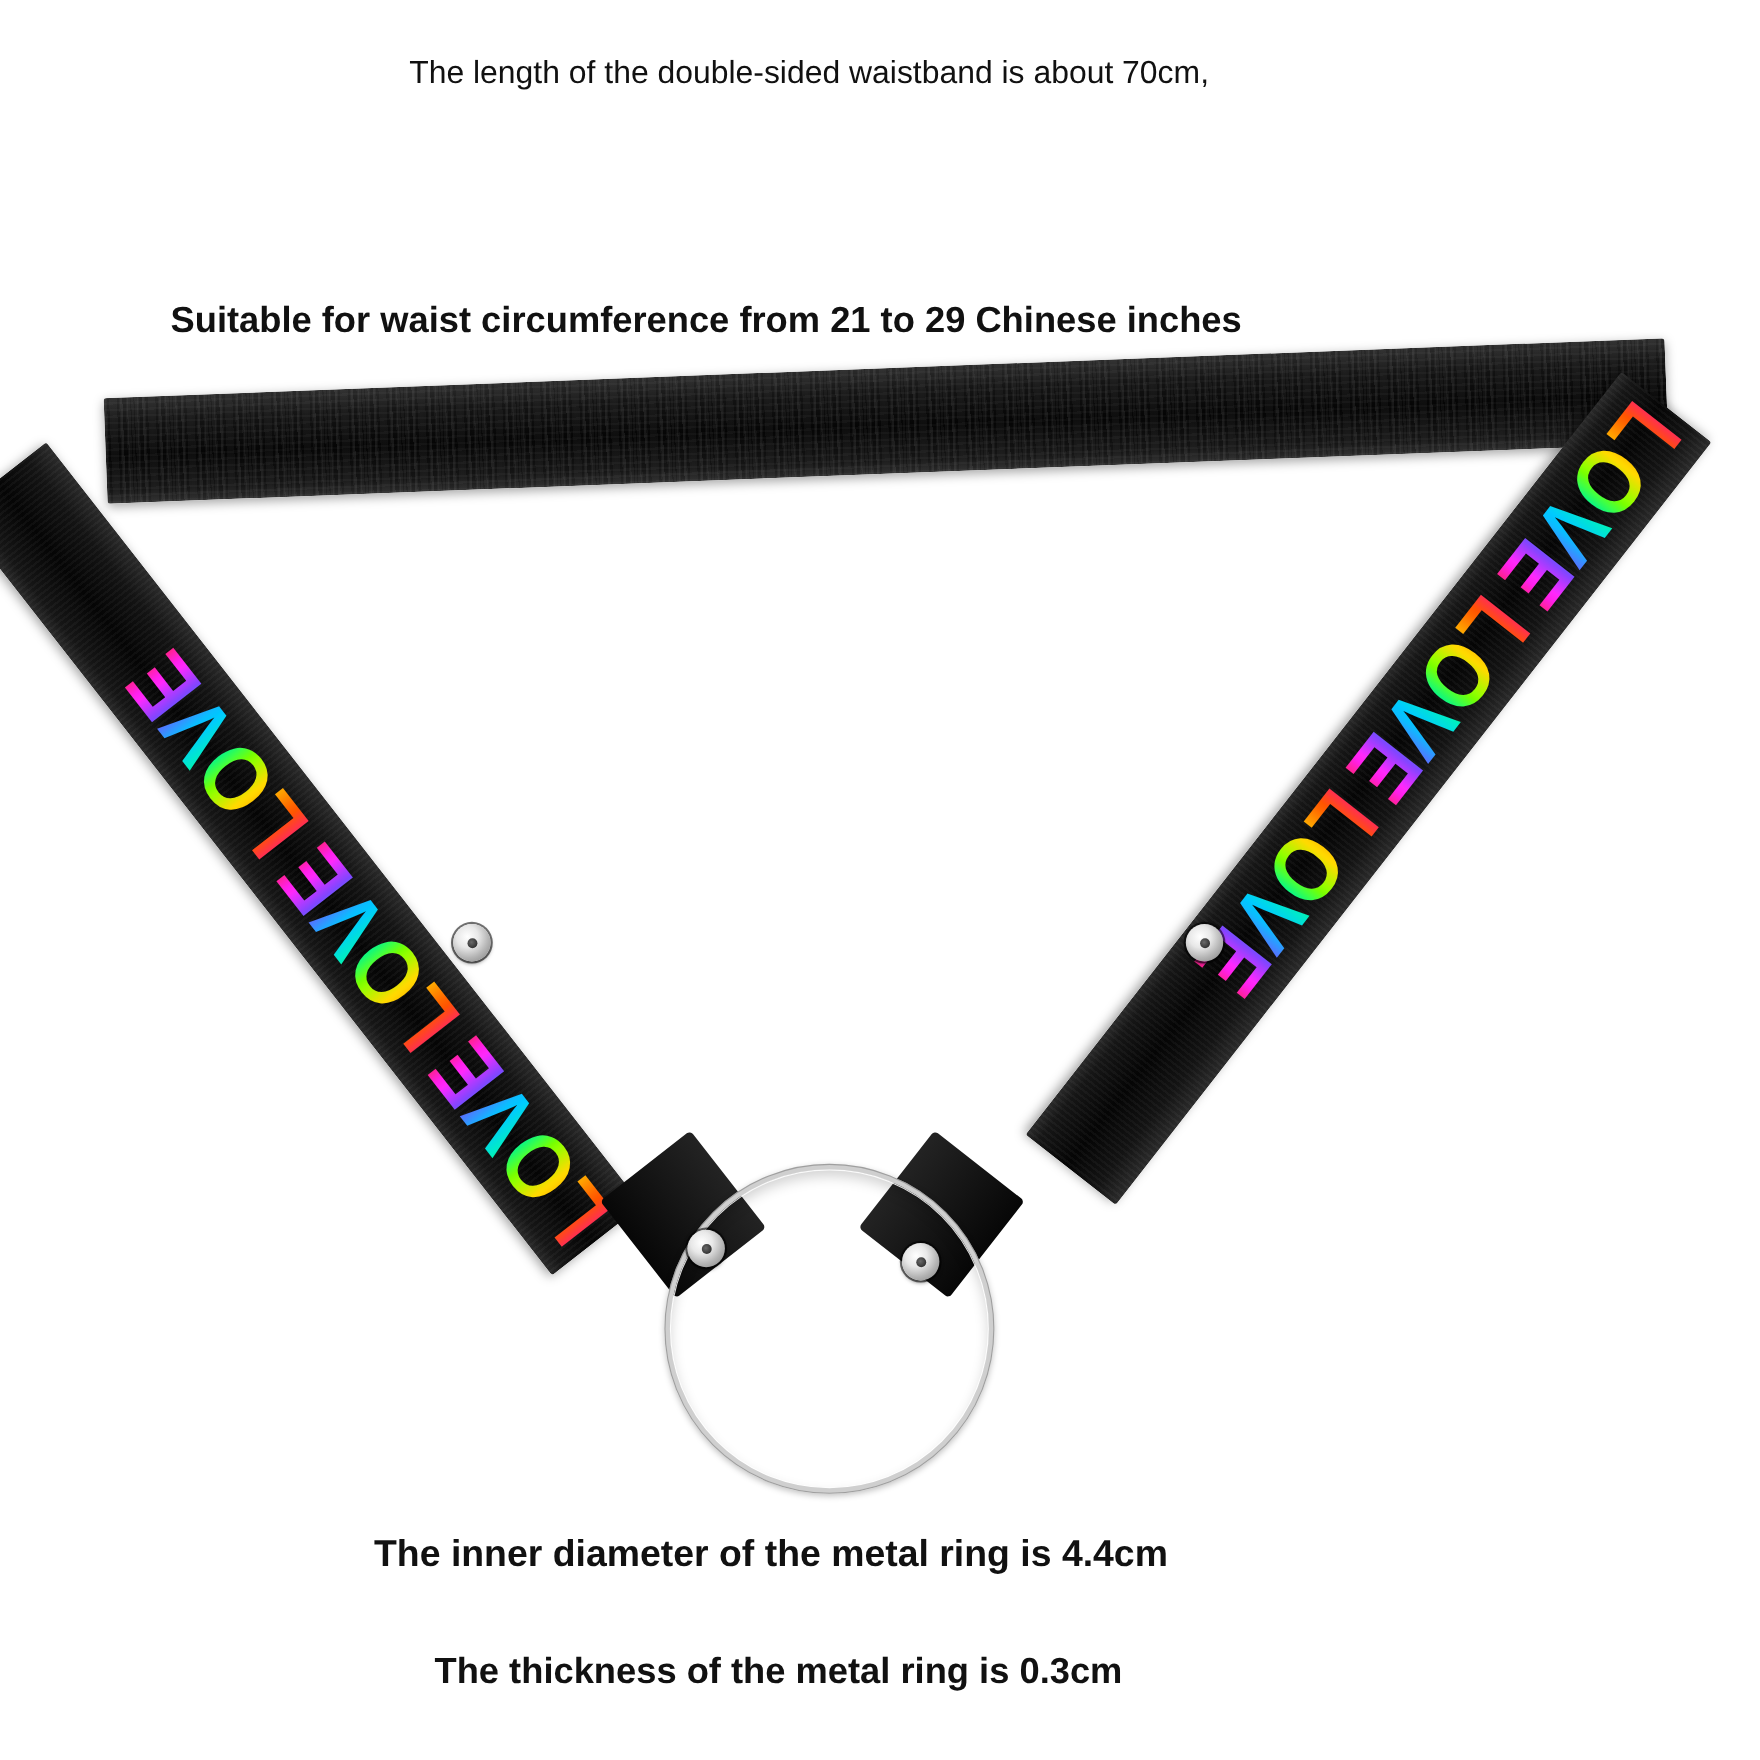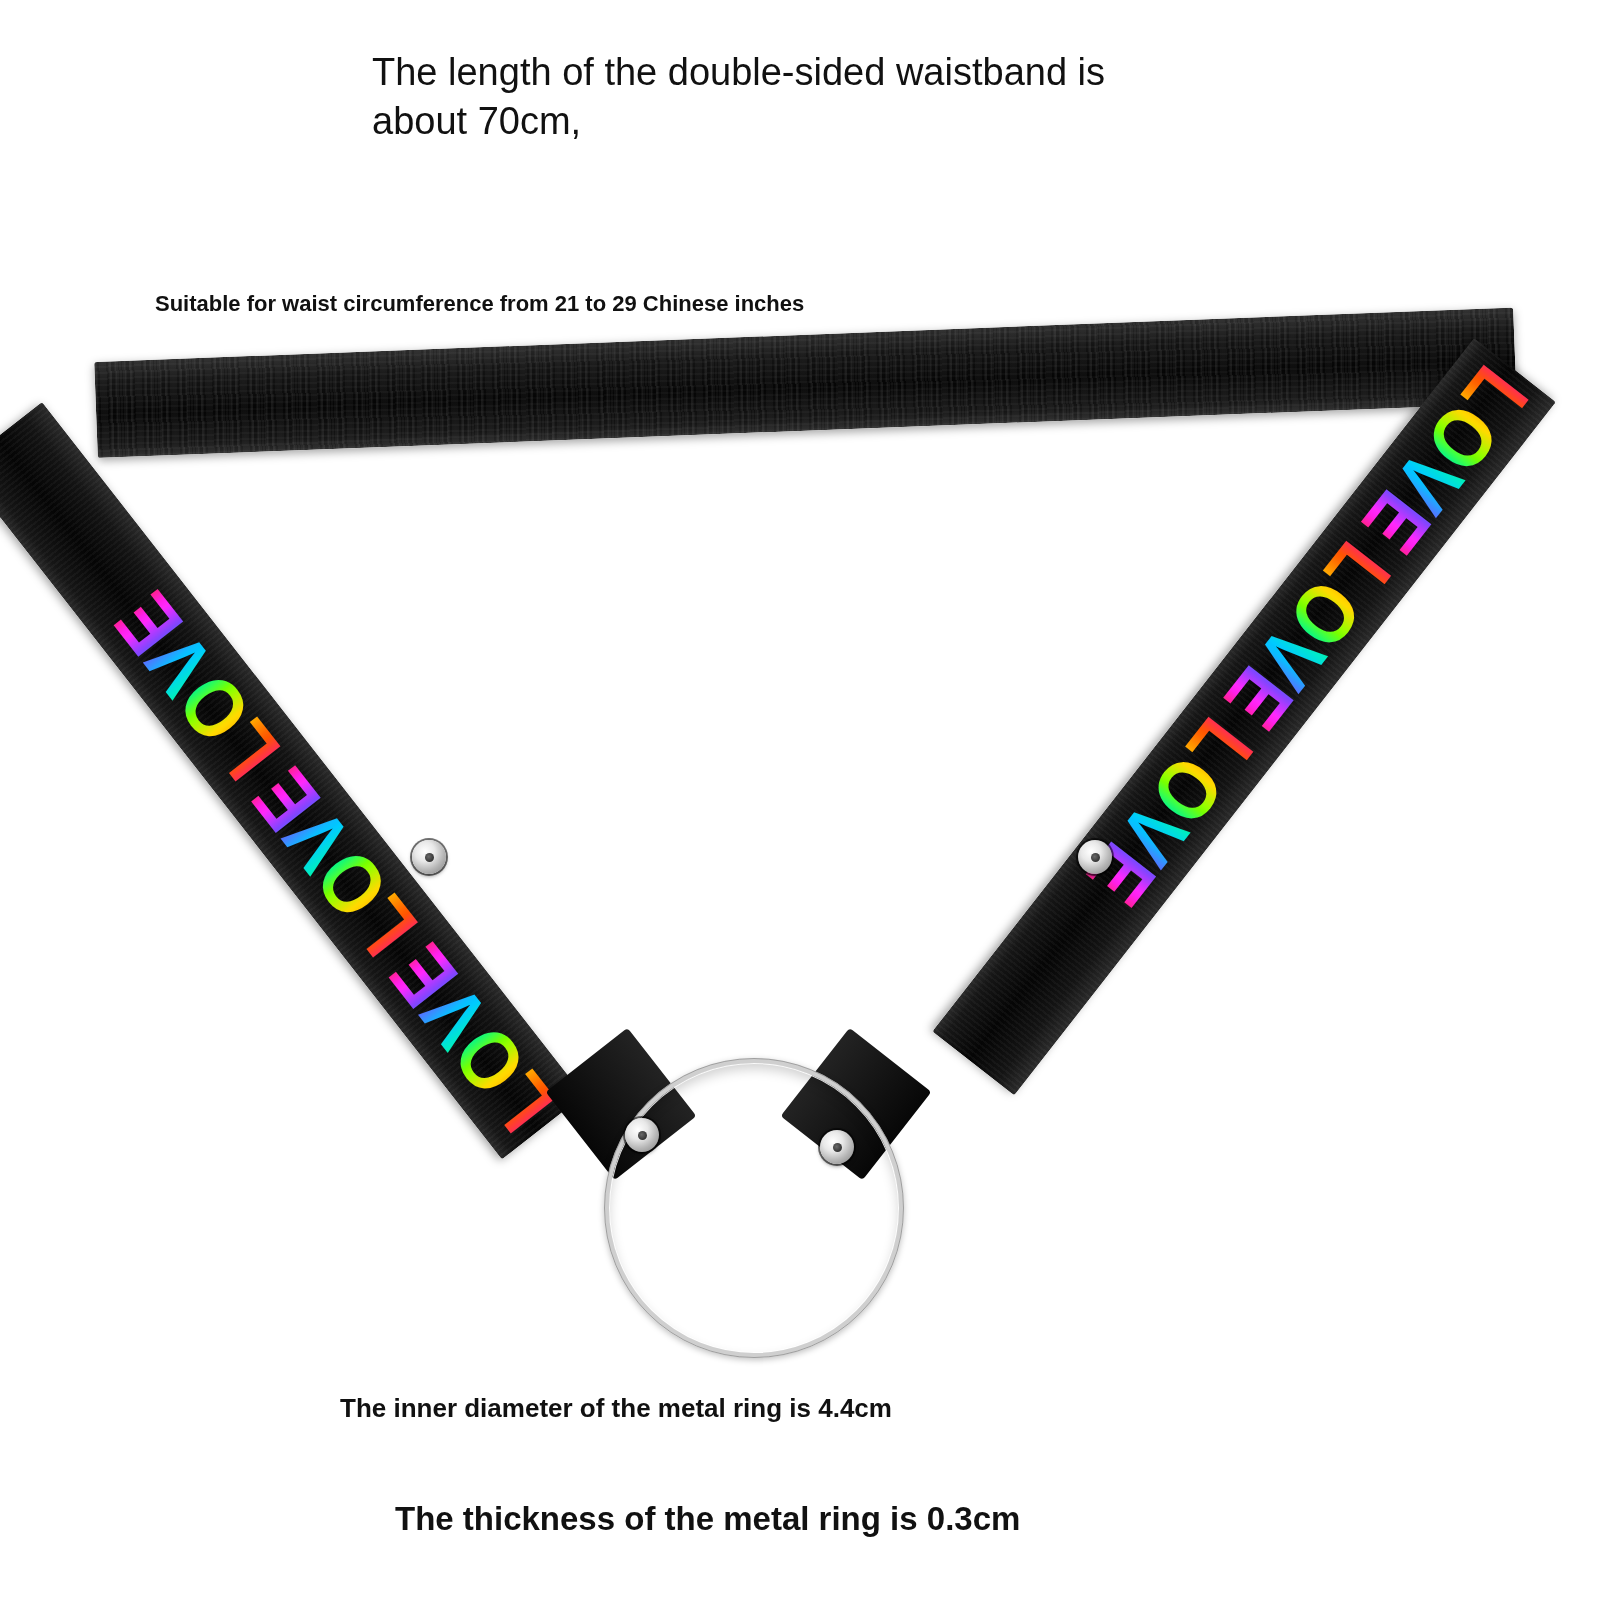--- a/index.html
+++ b/index.html
@@ -26,43 +26,42 @@
   .caption {
     position: absolute;
     white-space: pre-line;
     line-height: 1.28;
     color: #111111;
   }
   .cap-top1 {
     left: 372px;
     top: 48px;
     width: 800px;
-    font-size: 38px;
+    font-size: 29px;
     font-weight: 400;
   }
   .cap-top2 {
     left: 372px;
     top: 163px;
     width: 900px;
     font-size: 33px;
     font-weight: 700;
   }
   .cap-top3 {
     left: 155px;
     top: 270px;
     width: 1300px;
-    font-size: 22px;
-    font-weight: 700;
-    margin-top: 20px;
+    font-size: 33px;
+    font-weight: 700;
   }
   .cap-bot1 {
     left: 340px;
     top: 1392px;
     width: 1000px;
-    font-size: 26px;
+    font-size: 34px;
     font-weight: 700;
   }
   .cap-bot2 {
     left: 395px;
     top: 1498px;
     width: 1000px;
     font-size: 33px;
     font-weight: 700;
   }
 

